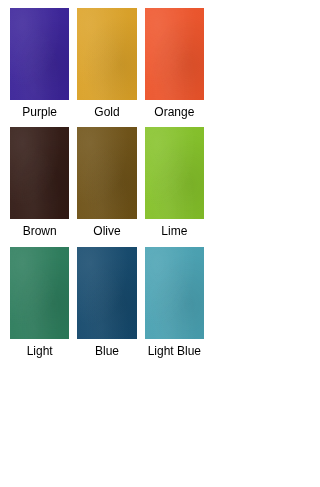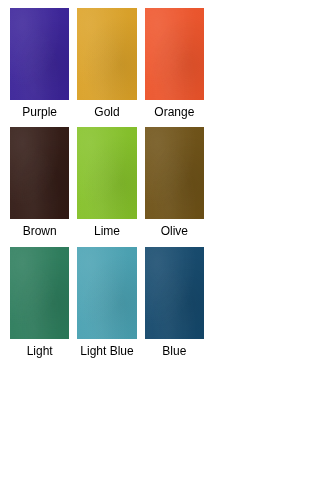--- a/index.html
+++ b/index.html
@@ -86,38 +86,38 @@
     <div class="swatch-chip" style="background-color: rgb(240, 85, 43);"></div>
     <div class="swatch-label">Orange</div>
   </div>
 
   <div class="swatch-cell">
     <div class="swatch-chip" style="background-color: rgb(50, 26, 20);"></div>
     <div class="swatch-label">Brown</div>
   </div>
 
   <div class="swatch-cell">
-    <div class="swatch-chip" style="background-color: rgb(134, 195, 41);"></div>
-    <div class="swatch-label">Lime</div>
+    <div class="swatch-chip" style="background-color: rgb(111, 82, 22);"></div>
+    <div class="swatch-label">Olive</div>
   </div>
 
   <div class="swatch-cell">
-    <div class="swatch-chip" style="background-color: rgb(111, 82, 22);"></div>
-    <div class="swatch-label">Olive</div>
+    <div class="swatch-chip" style="background-color: rgb(134, 195, 41);"></div>
+    <div class="swatch-label">Lime</div>
   </div>
 
 
   <div class="swatch-cell">
     <div class="swatch-chip" style="background-color: rgb(44, 125, 92);"></div>
     <div class="swatch-label">Light</div>
   </div>
 
   <div class="swatch-cell">
-    <div class="swatch-chip" style="background-color: rgb(74, 163, 180);"></div>
-    <div class="swatch-label">Light Blue</div>
+    <div class="swatch-chip" style="background-color: rgb(20, 73, 109);"></div>
+    <div class="swatch-label">Blue</div>
   </div>
 
   <div class="swatch-cell">
-    <div class="swatch-chip" style="background-color: rgb(20, 73, 109);"></div>
-    <div class="swatch-label">Blue</div>
+    <div class="swatch-chip" style="background-color: rgb(74, 163, 180);"></div>
+    <div class="swatch-label">Light Blue</div>
   </div>
 
 </div>
 
 </body></html>

